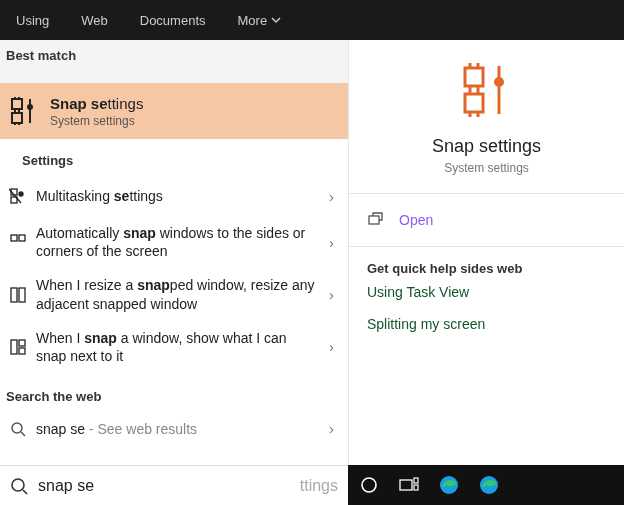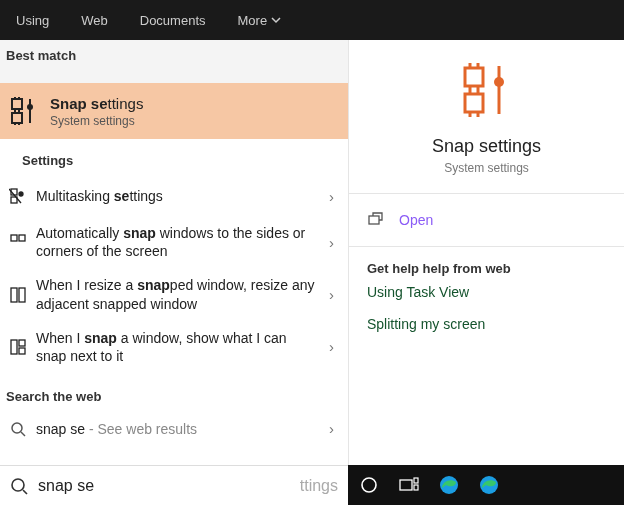--- a/index.html
+++ b/index.html
@@ -209,21 +209,21 @@
           <svg width="16" height="16" viewBox="0 0 16 16">
               <rect x="2" y="4" width="10" height="8" stroke="#555" fill="none" stroke-width="1.3"></rect>
               <path d="M6 4 L6 1 L15 1 L15 8 L12 8" stroke="#555" fill="none" stroke-width="1.3"></path>
             </svg>
         </span>
         <span class="alb">Open</span>
       </div>
     </div>
 
     <div class="qh">
-      <div class="qt">Get help help from web</div>
+      <div class="qt">Get quick help sides web</div>
       <span class="ql">Using Task View</span>
       <span class="ql">Splitting my screen</span>
     </div>
   </div>
 </div>
 
 <div class="bottom">
   <div class="search">
     <span class="sg">
       <svg width="18" height="18" viewBox="0 0 18 18">

